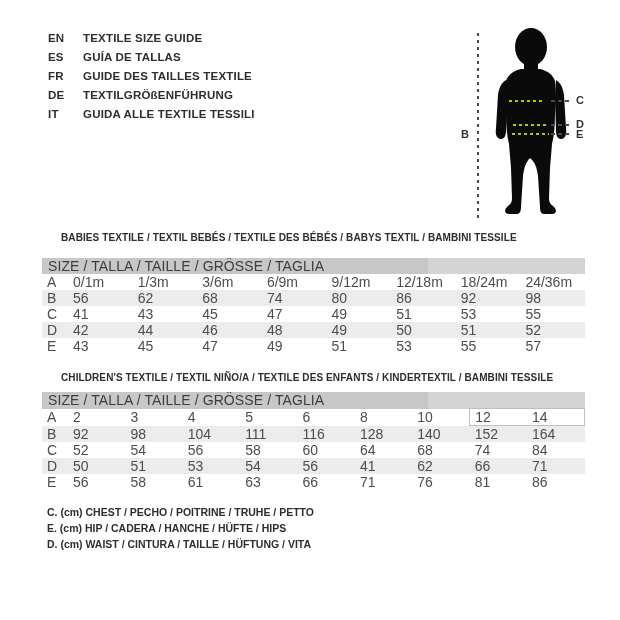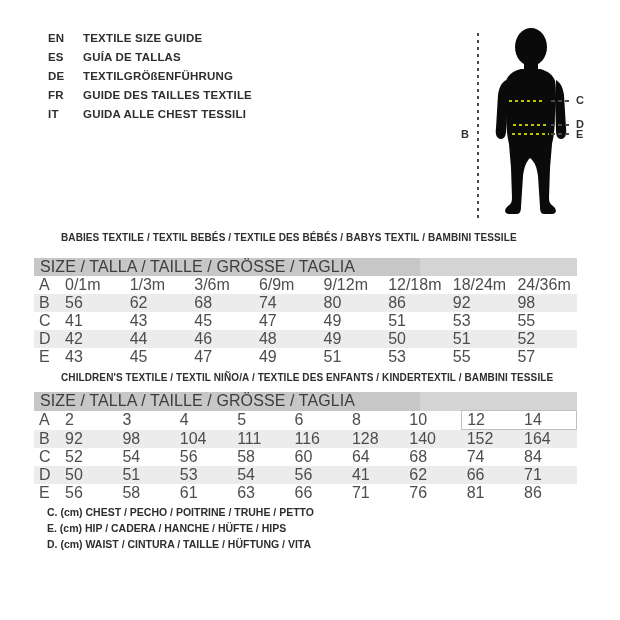--- a/index.html
+++ b/index.html
@@ -25,22 +25,22 @@
          background-image:repeating-linear-gradient(to bottom,var(--guide,#4a4a4a) 0 3px,transparent 3px 7px)}
   .fig-label{position:absolute;font-size:11px;font-weight:700;color:#333;line-height:11px}
 
   
   .section-title{position:absolute;left:61px;font-size:10px;font-weight:700;
                  color:var(--text-dark,#2e2e2e);letter-spacing:.1px;white-space:nowrap}
   .title-babies{top:232px}
   .title-children{top:372px}
 
   
-  .size-table{position:absolute;left:34px;width:543px;border-collapse:collapse;table-layout:fixed;
-              font-size:16px;color:var(--text-table,#4d4d4d)}
+  .size-table{position:absolute;left:42px;width:543px;border-collapse:collapse;table-layout:fixed;
+              font-size:14px;color:var(--text-table,#4d4d4d)}
   .table-babies{top:258px}
   .table-children{top:392px}
   .size-table thead th{height:15px;text-align:left;padding-left:6px;font-weight:400;
      color:#3d3d3d;letter-spacing:.1px;
      background:linear-gradient(to right,var(--header-bar,#c7c7c7) 0 71%,var(--header-bar-light,#d4d4d4) 71% 100%)}
   .size-table th.rl{height:15px;text-align:left;font-weight:400;padding-left:5px}
   .size-table td{height:15px;text-align:left;font-weight:400;padding-left:5px}
   .size-table tbody tr:nth-child(even){background:var(--stripe,#ececec)}
   col.col-label{width:26px}
   .hl{border-top:1px solid var(--highlight-border,#c0c0c0);border-bottom:1px solid var(--highlight-border,#c0c0c0)}
@@ -60,30 +60,30 @@
   <div class="lang-block">
       <div class="lang-row">
         <span class="lang-code">EN</span>
         <span>TEXTILE SIZE GUIDE</span>
       </div>
       <div class="lang-row">
         <span class="lang-code">ES</span>
         <span>GUÍA DE TALLAS</span>
       </div>
       <div class="lang-row">
+        <span class="lang-code">FR</span>
+        <span>GUIDE DES TAILLES TEXTILE</span>
+      </div>
+      <div class="lang-row">
         <span class="lang-code">DE</span>
         <span>TEXTILGRÖßENFÜHRUNG</span>
       </div>
       <div class="lang-row">
-        <span class="lang-code">FR</span>
-        <span>GUIDE DES TAILLES TEXTILE</span>
-      </div>
-      <div class="lang-row">
         <span class="lang-code">IT</span>
-        <span>GUIDA ALLE CHEST TESSILI</span>
+        <span>GUIDA ALLE TEXTILE TESSILI</span>
       </div>
     </div>
 
   <div class="figure-area">
     <svg class="silhouette" width="74" height="190" viewBox="0 0 74 190" xmlns="http://www.w3.org/2000/svg">
       <ellipse cx="37" cy="19" rx="16" ry="19"></ellipse>
       <rect x="30" y="30" width="14" height="14"></rect>
       <path d="M27,41 C19,43 14,47 12,53 C11,61 11,72 12,86 C12,98 13,108 15,116
                L17,140 L18,170 C18,174 17,176 14,178 C10,181 10,186 15,186 L23,186
                C26,186 27,183 27,179 L29,148 C30,140 32,134 36,130 C41,134 43,140 44,148

